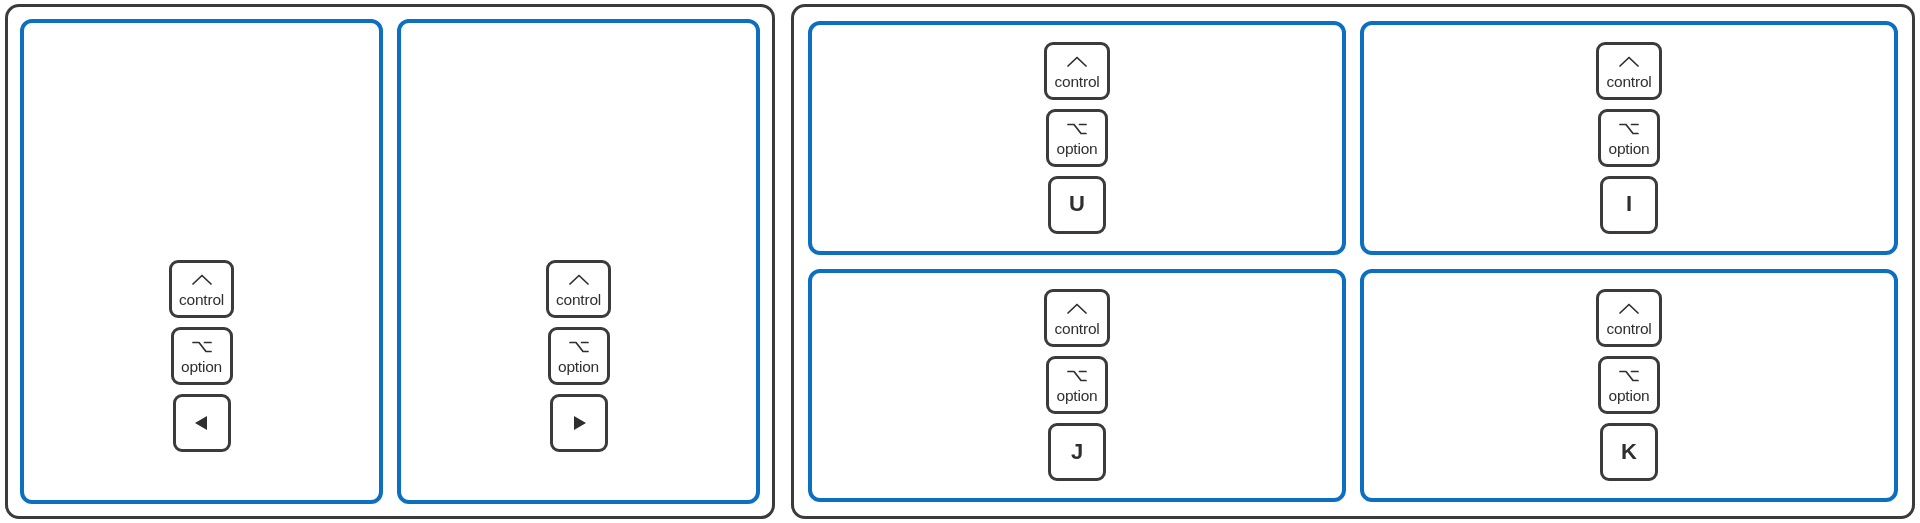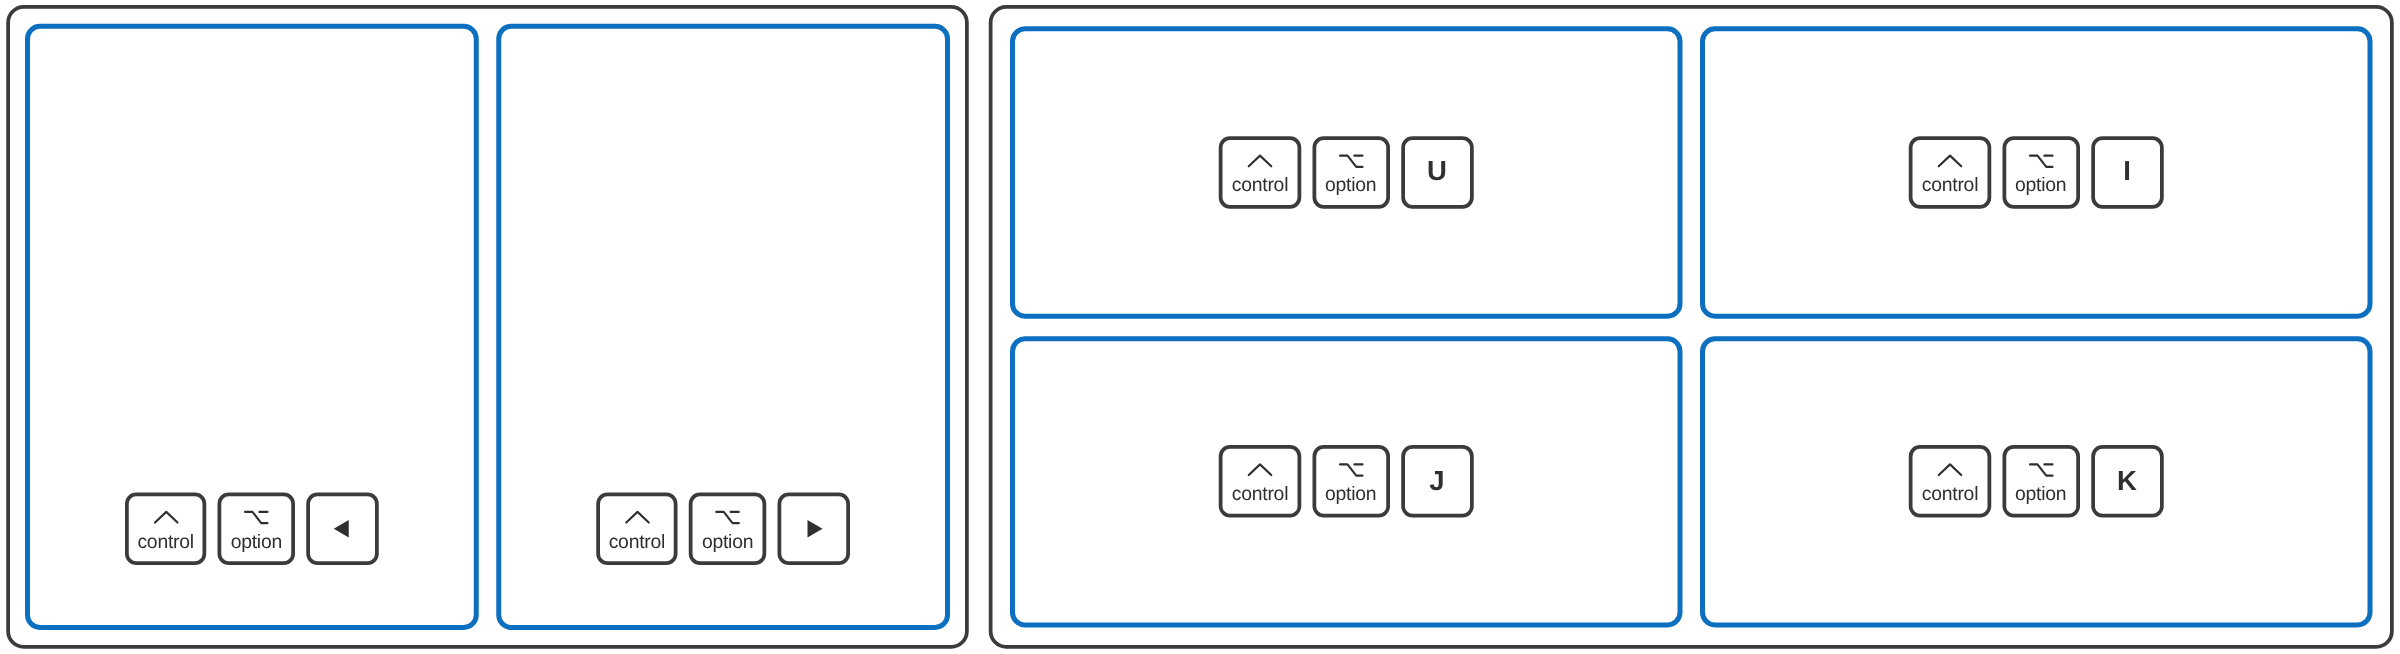--- a/index.html
+++ b/index.html
@@ -75,22 +75,22 @@
   }
 
   .panel-cell {
     align-items: center;
     justify-content: center;
   }
 
   
   .key-row {
     display: flex;
-    flex-direction: row;
-    align-items: flex-end;
+    flex-direction: column;
+    align-items: center;
     gap: 9px;
   }
 
   
   .key {
     box-sizing: border-box;
     border: 3px solid #3b3b3b;
     border-radius: 9px;
     background: #ffffff;
     min-width: 58px;

